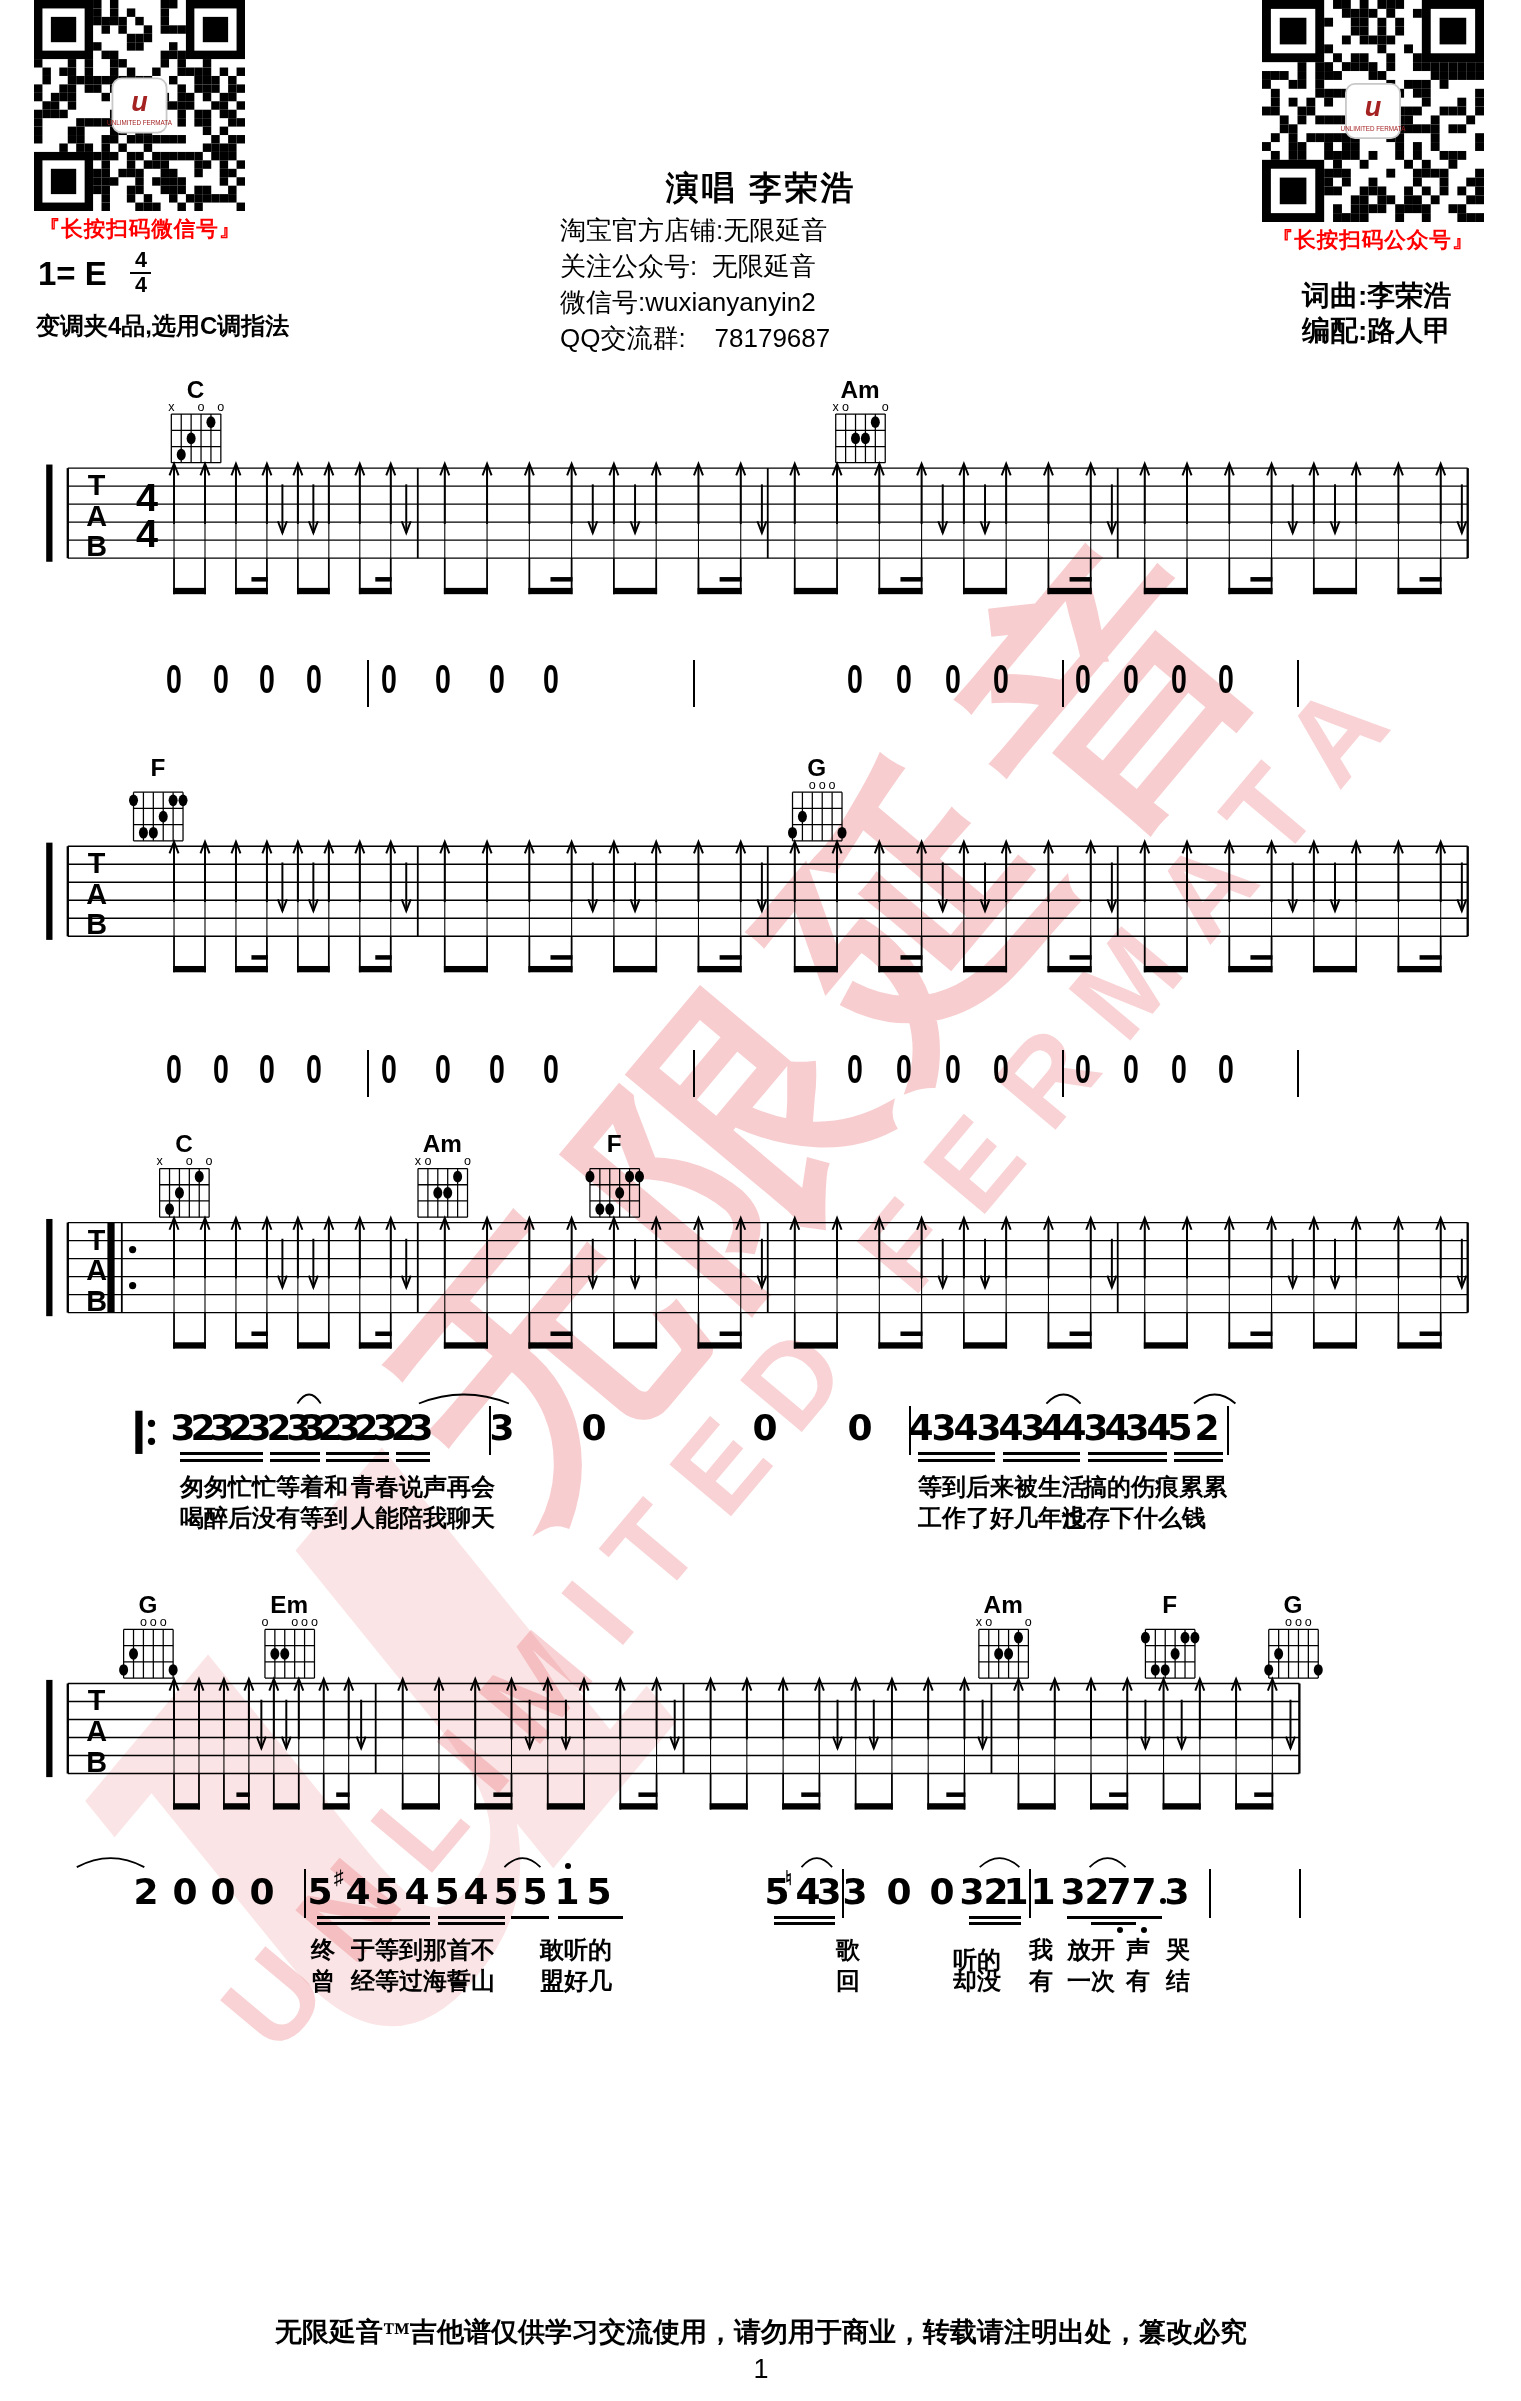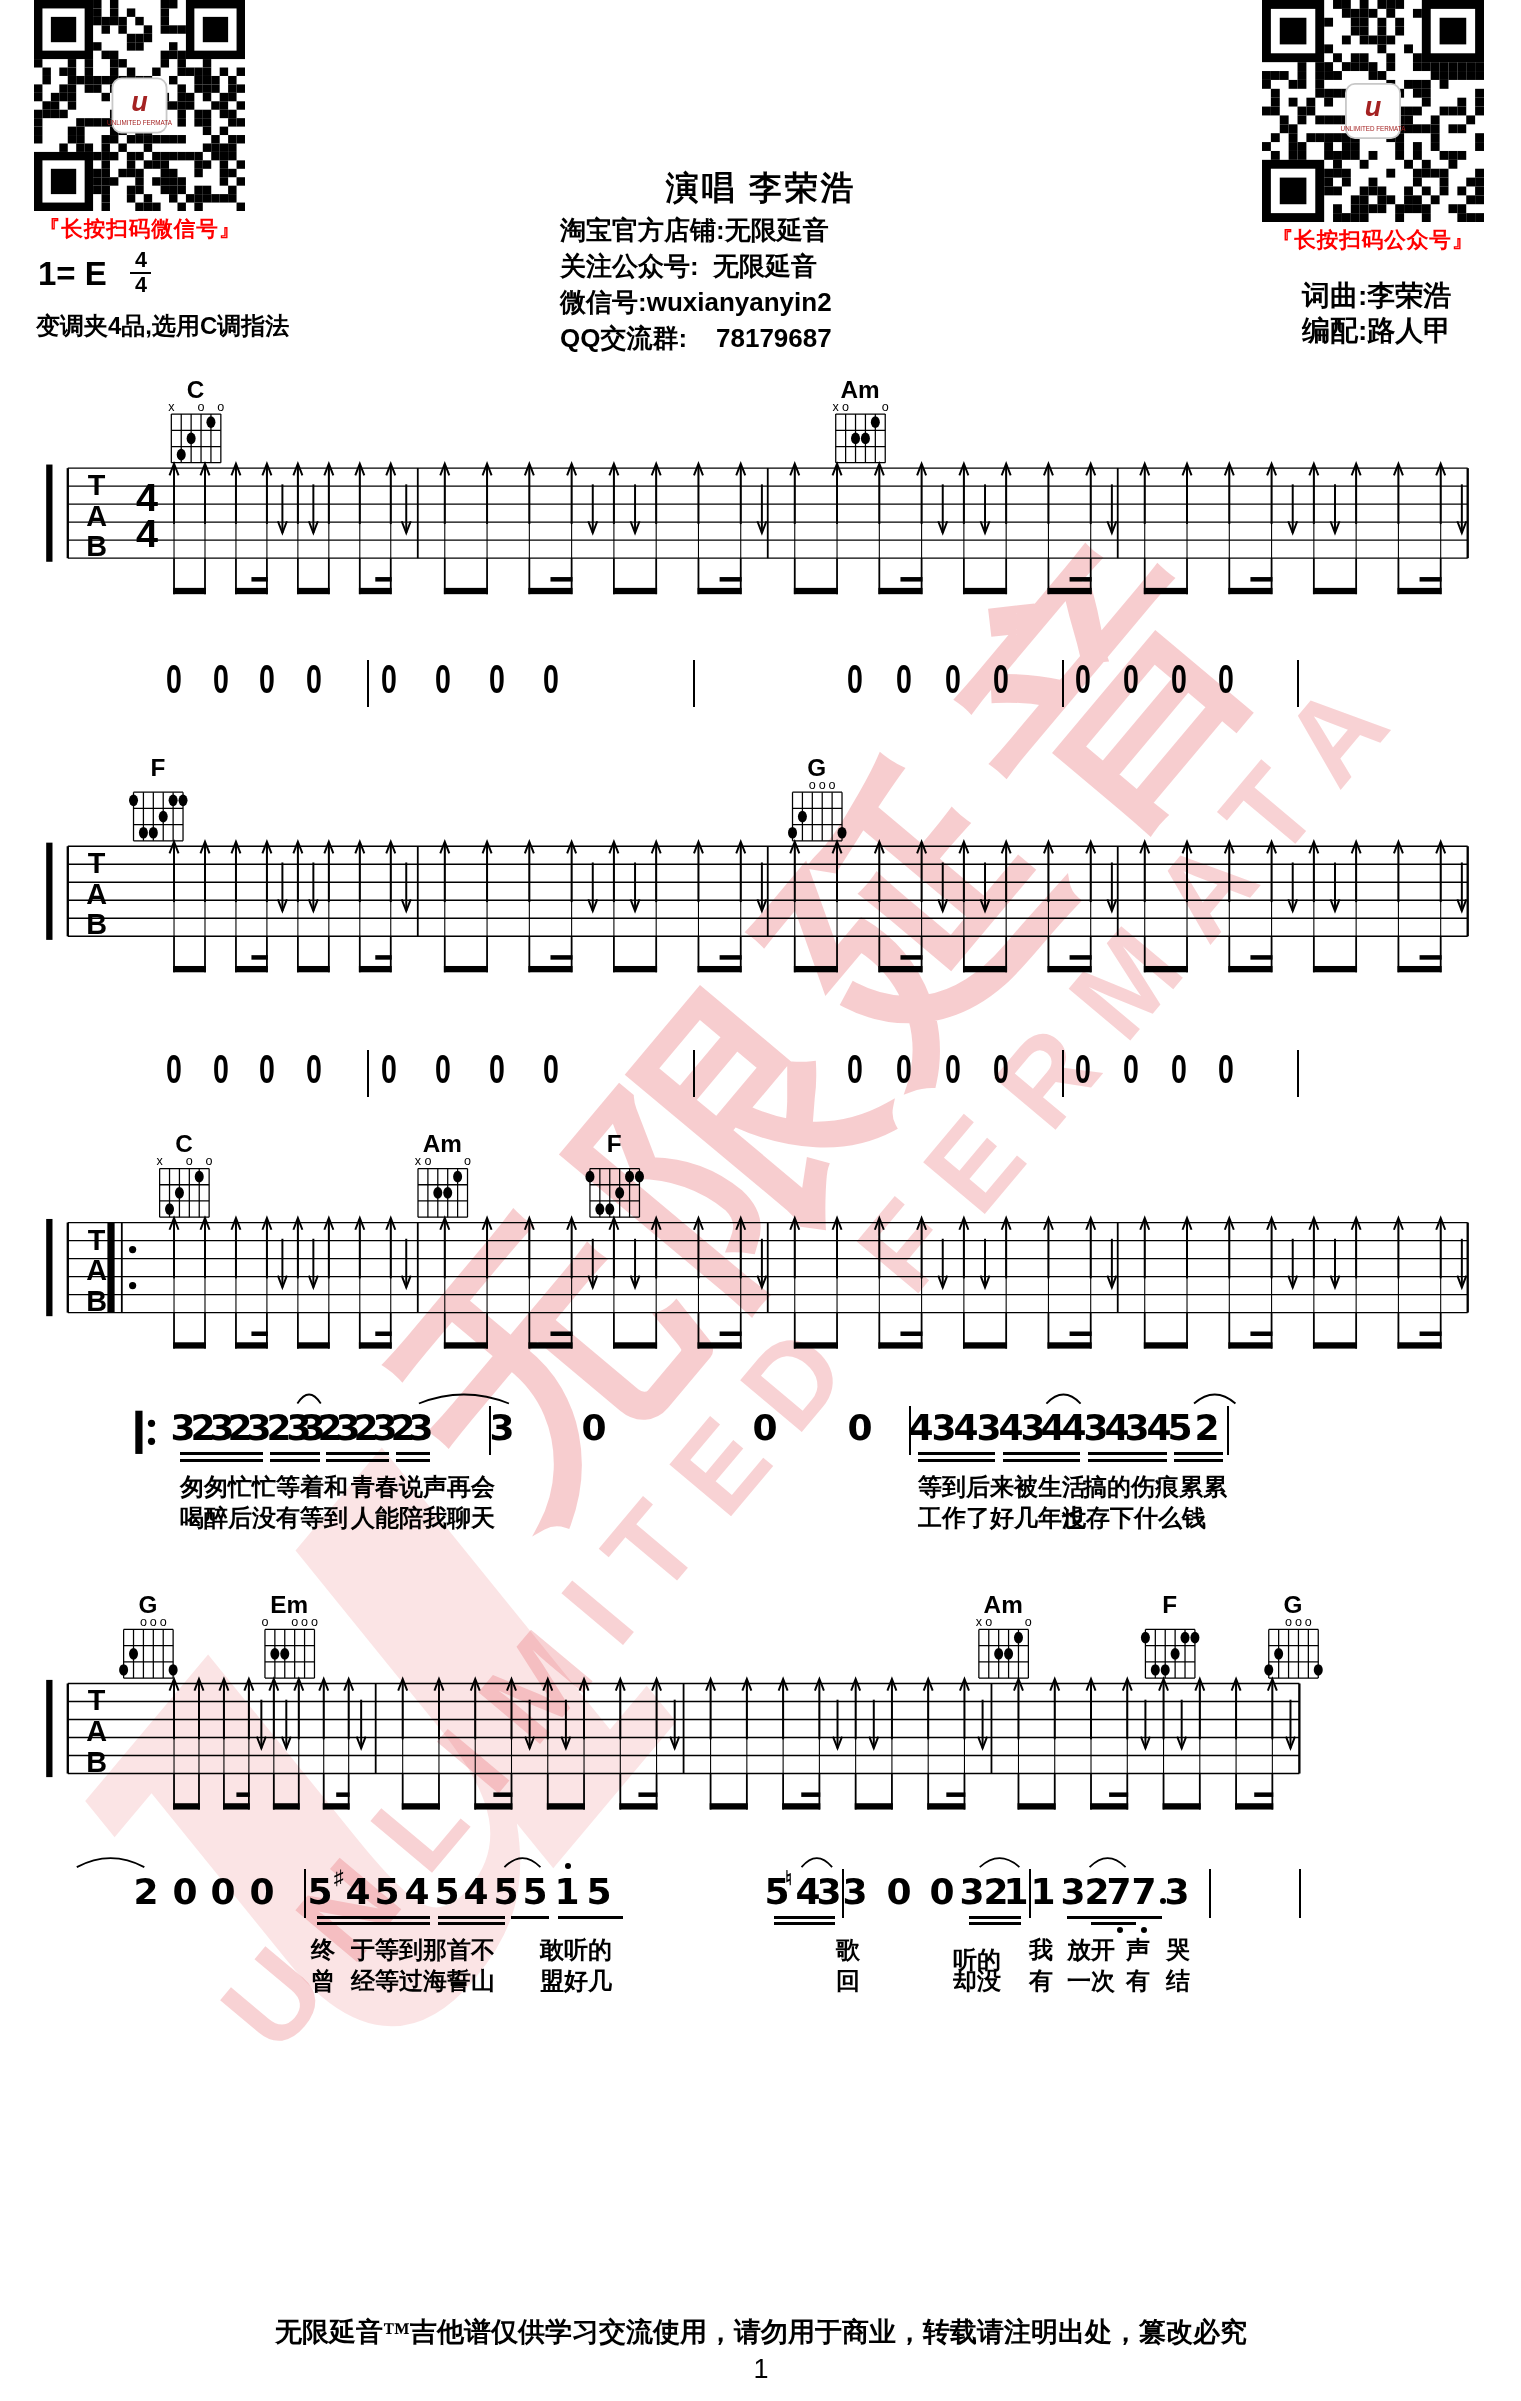--- a/index.html
+++ b/index.html
@@ -3,21 +3,21 @@
 <meta charset="utf-8">
 <style>
   html,body{margin:0;padding:0;background:#888;}
   #page{position:relative;width:1522px;height:2401px;background:#fff;
         font-family:"Liberation Sans",sans-serif;color:#000;overflow:hidden;margin:0 auto;}
   .red{color:#ff0000;}
   .caption{position:absolute;font-size:21.6px;font-weight:bold;text-align:center;letter-spacing:0.9px;z-index:4;}
   .title{position:absolute;left:0;right:0;top:92px;text-align:center;font-size:50px;font-weight:bold;letter-spacing:4.5px;z-index:4;}
   .subtitle{position:absolute;left:0;right:0;top:166px;text-align:center;font-size:33px;font-weight:bold;letter-spacing:2.7px;z-index:4;}
   .info{position:absolute;left:560px;top:212px;z-index:4;}
-  .info div{font-size:26px;font-weight:bold;line-height:36px;white-space:pre;}
+  .info div{font-size:26px;font-weight:normal;line-height:36px;white-space:pre;}
   .keyline{position:absolute;left:38px;top:255px;font-size:33px;font-weight:bold;z-index:4;}
   .frac{display:inline-block;vertical-align:middle;margin-left:14.4px;text-align:center;font-weight:bold;margin-top:-7.2px;}
   .frac i{display:block;font-style:normal;font-size:21.6px;line-height:22.5px;padding:0 4.5px;}
   .frac i.num{border-bottom:2.7px solid #000;}
   .capo{position:absolute;left:36px;top:310px;font-size:24px;font-weight:bold;z-index:4;}
   .credit{position:absolute;left:1302px;font-size:28px;font-weight:bold;z-index:4;}
   .c1{top:277px;}.c2{top:312px;}
   .footer{position:absolute;left:0;right:0;top:2314px;text-align:center;font-size:27px;font-weight:bold;z-index:4;
           font-family:"Liberation Serif",serif;}
   .pageno{position:absolute;left:0;right:0;top:2354px;text-align:center;font-size:27px;z-index:4;}

